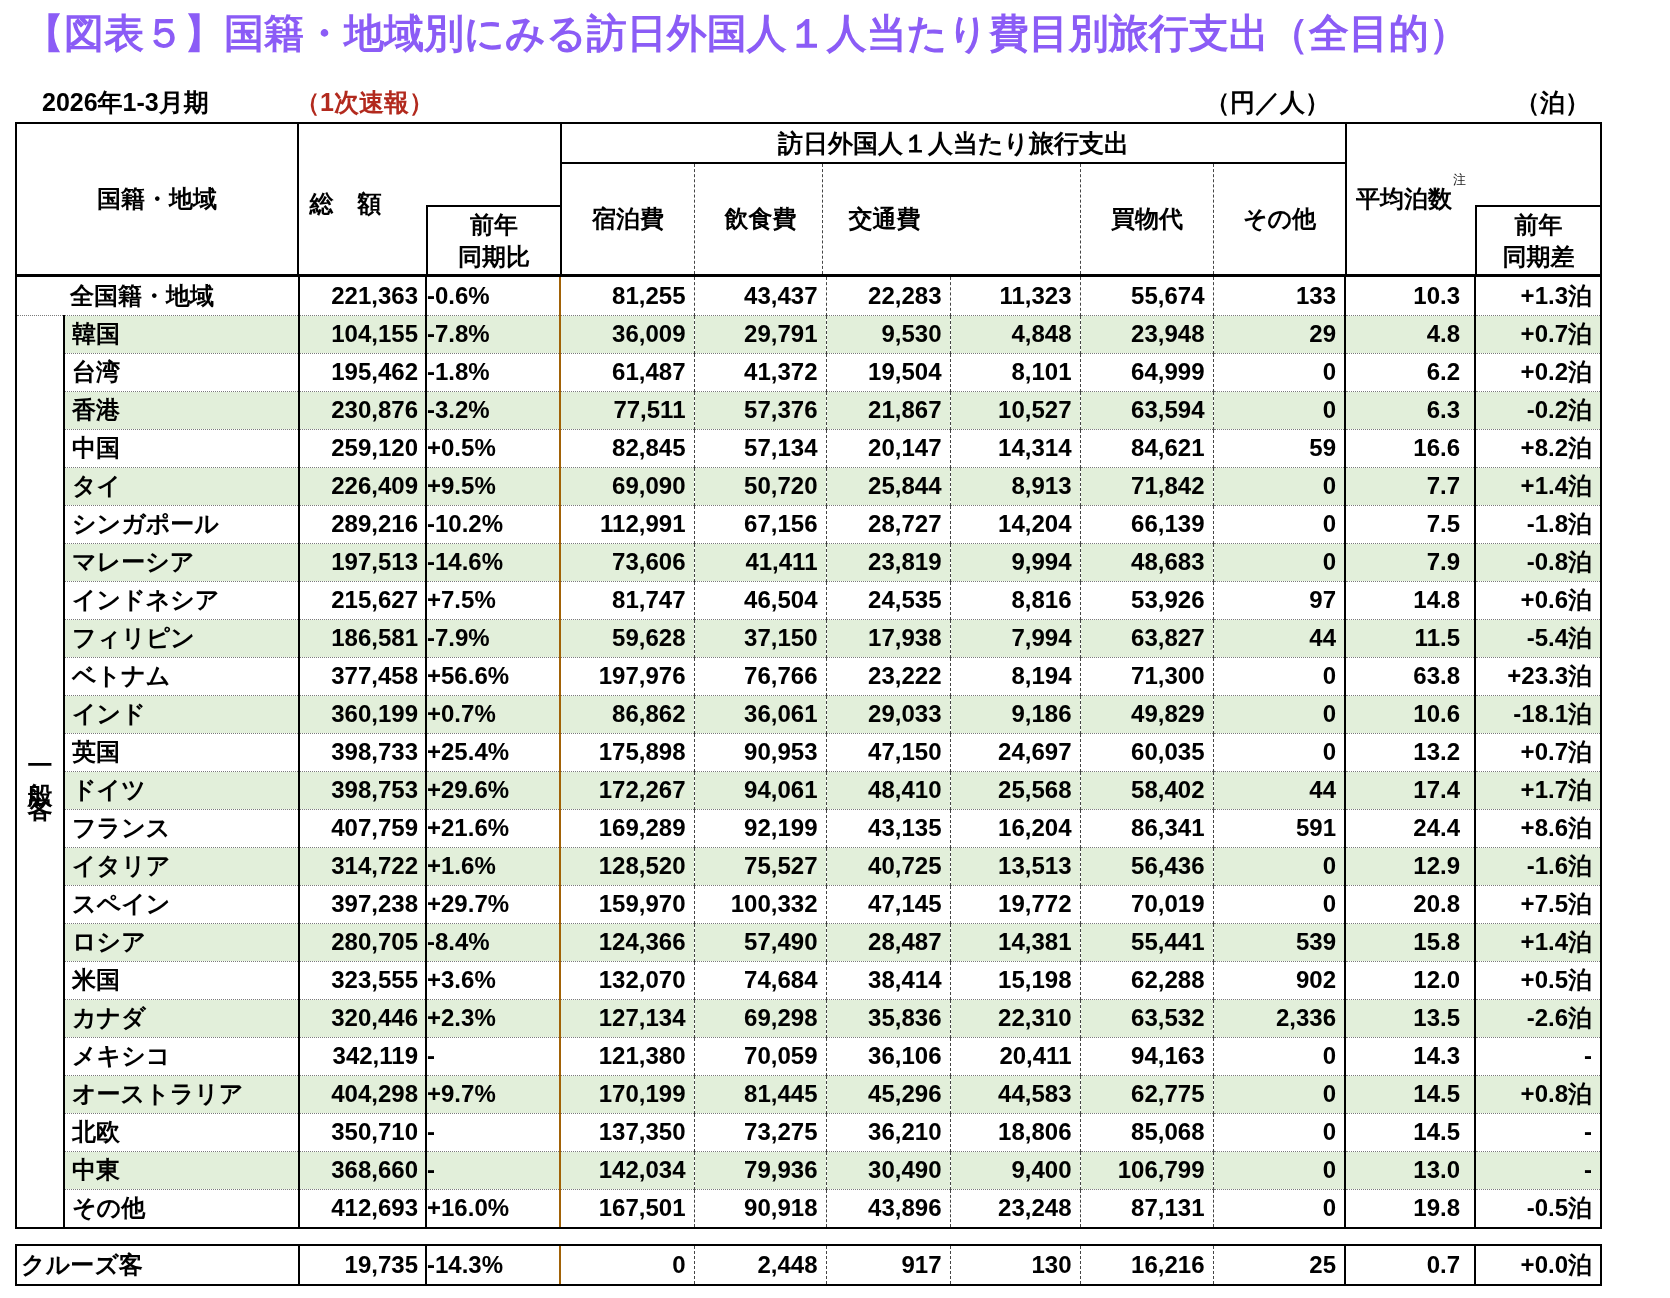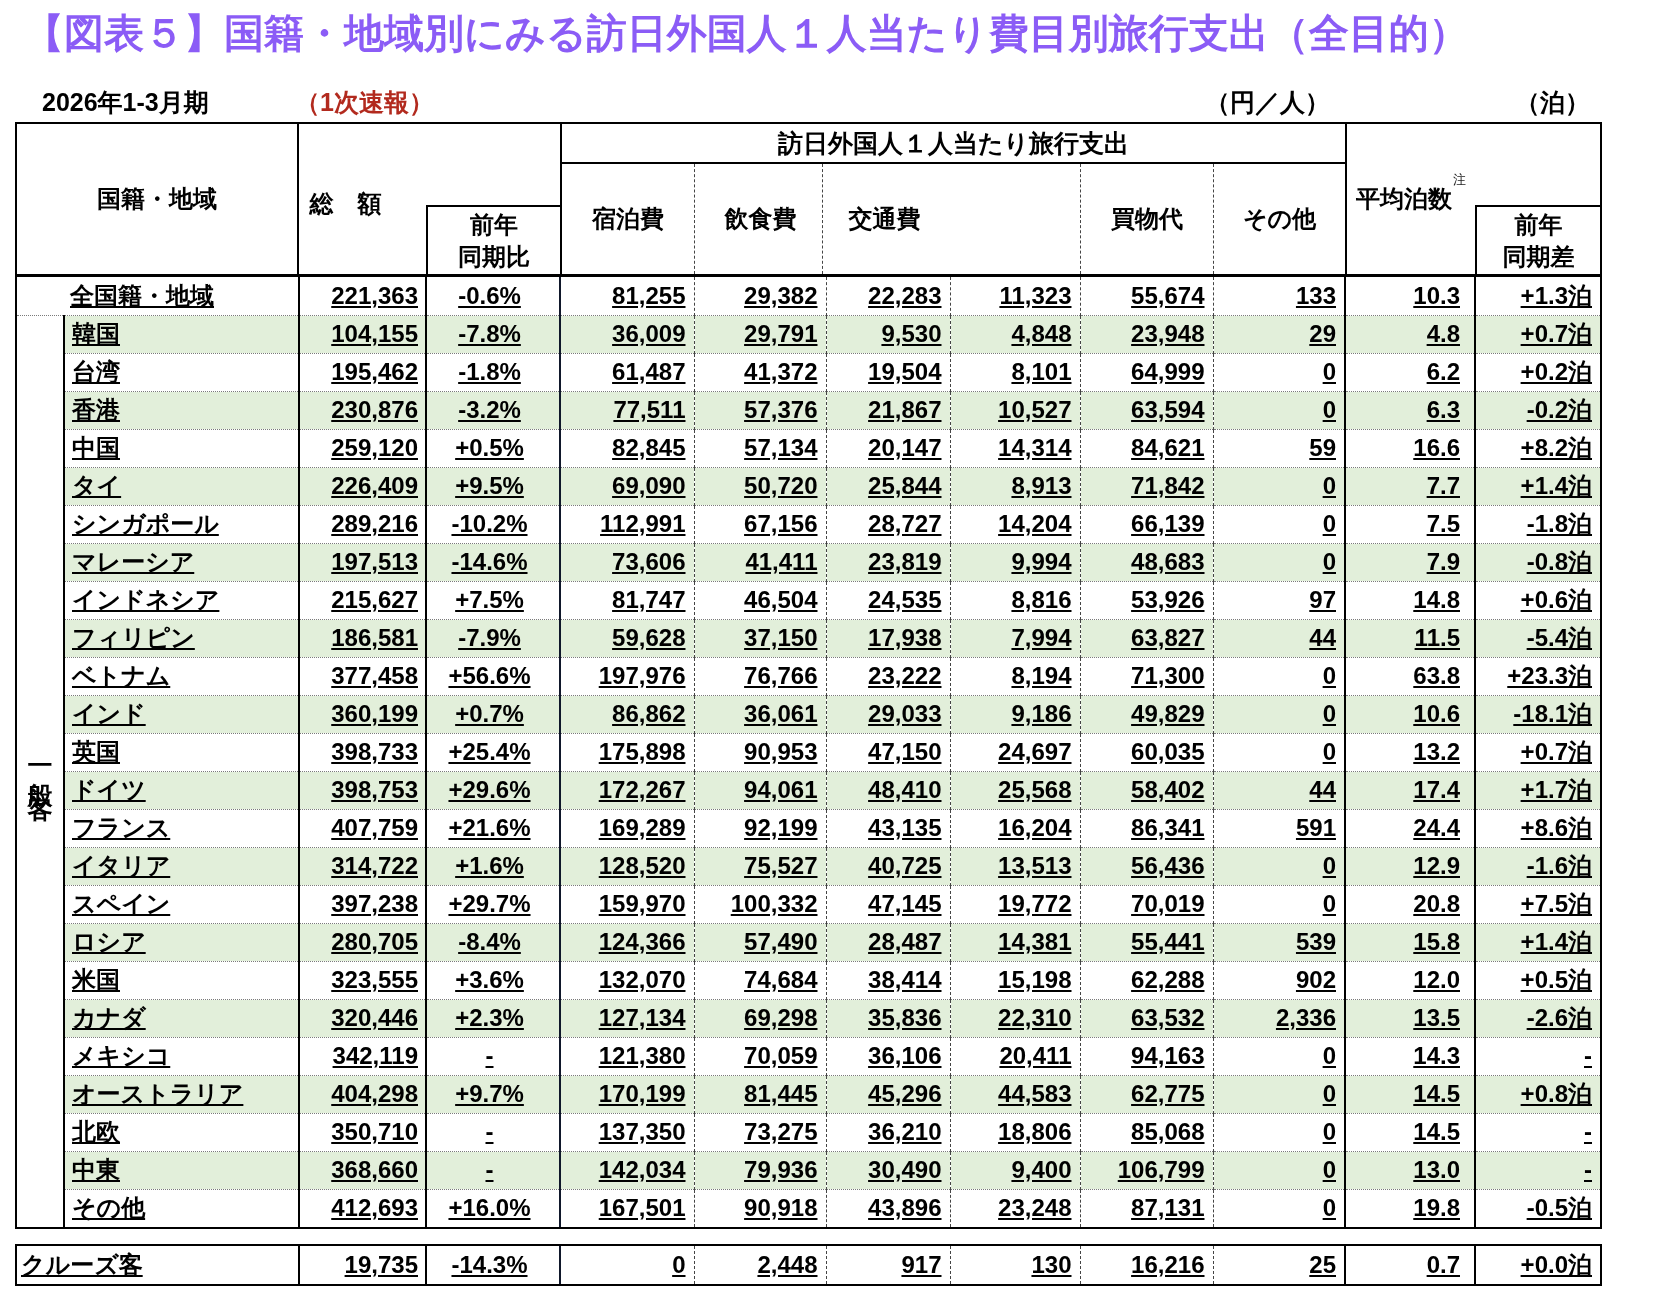--- a/index.html
+++ b/index.html
@@ -39,37 +39,37 @@
   .hb-exp1{left:677px; width:132px; border-left:1px dashed #444;}
   .hb-exp2{left:805px; width:124px; border-left:1px dashed #444;}
   .hb-exp3{left:933px; width:130px; border-left:1px dashed #444;}
   .hb-exp4{left:1063px;width:133px; border-left:1px dashed #444;}
   .hb-exp5{left:1196px;width:132px; border-left:1px dashed #444;}
   .hb-avg   {left:1328px;top:0;   width:130px; height:150px; border-left:2px solid #000;}
   .hb-avg sup{font-size:13px; font-weight:400; color:#222; margin-left:1px; align-self:flex-start; margin-top:48px;}
   .hb-diff  {left:1458px;top:81px;width:125px; height:69px;  border-top:2px solid #000; border-left:2px solid #000;}
 
   
-  .tbl-wrap{position:absolute; left:15px; box-sizing:border-box; background:#fff;text-decoration:underline;}
+  .tbl-wrap{position:absolute; left:15px; box-sizing:border-box; background:#fff;}
   .tbl-wrap.main{top:277px; width:1587px; border:2px solid #000; border-top:none;}
   .tbl-wrap.cruise{top:1244px; width:1587px; border:2px solid #000;}
   table{border-collapse:collapse; table-layout:fixed; width:1583px;}
   td{
     box-sizing:border-box; height:38px; padding:0; vertical-align:middle;
     font-size:24px; font-weight:600; line-height:1; overflow:hidden; white-space:nowrap;
   }
   tr{height:38px;}
   tr.green td{background:#E2EFDA;}
   td.c-strip{background:#fff !important; border-right:2px solid #000; text-align:center;}
   .vtext{writing-mode:vertical-rl; text-orientation:upright; letter-spacing:12px; font-size:25px; font-weight:600; display:inline-block;}
   td.c-name{text-align:left; padding-left:7px; border-right:2px solid #000;}
   td.c-name.span2{padding-left:53px;}
   td.c-name.cruise{padding-left:4px;}
   td.c-total{text-align:right; padding-right:7px; border-right:2px solid #000;}
-  td.c-yoy{text-align:center; padding-right:7px; border-right:2px solid #0f172a;}
+  td.c-yoy{text-align:left; padding-right:7px; border-right:2px solid #a16207;}
   td.c-exp{text-align:right; padding-right:8px; border-right:1px dashed #444;}
   td.c-exp.last{border-right:2px solid #000;}
   td.c-nights{text-align:right; padding-right:14px; border-right:2px solid #000;}
   td.c-diff{text-align:right; padding-right:8px;}
   .main tr + tr td{border-top:1px dotted #7a7a7a;}
   td.bold{font-weight:800;}
 </style>
 </head>
 <body>
 
@@ -136,21 +136,21 @@
           <col style="width:132px">
           <col style="width:130px">
           <col style="width:125px">
       </colgroup>
       <tbody>
           <tr>
             <td class="c-name span2" colspan="2">全国籍・地域</td>
             <td class="c-total bold">221,363</td>
             <td class="c-yoy">-0.6%</td>
             <td class="c-exp">81,255</td>
-            <td class="c-exp">29,382</td>
+            <td class="c-exp">43,437</td>
             <td class="c-exp">22,283</td>
             <td class="c-exp">11,323</td>
             <td class="c-exp">55,674</td>
             <td class="c-exp last">133</td>
             <td class="c-nights">10.3</td>
             <td class="c-diff">+1.3泊</td>
           </tr>
           <tr class="green">
             <td rowspan="24" class="c-strip"><span class="vtext">一般客</span></td>
             <td class="c-name">韓国</td>

